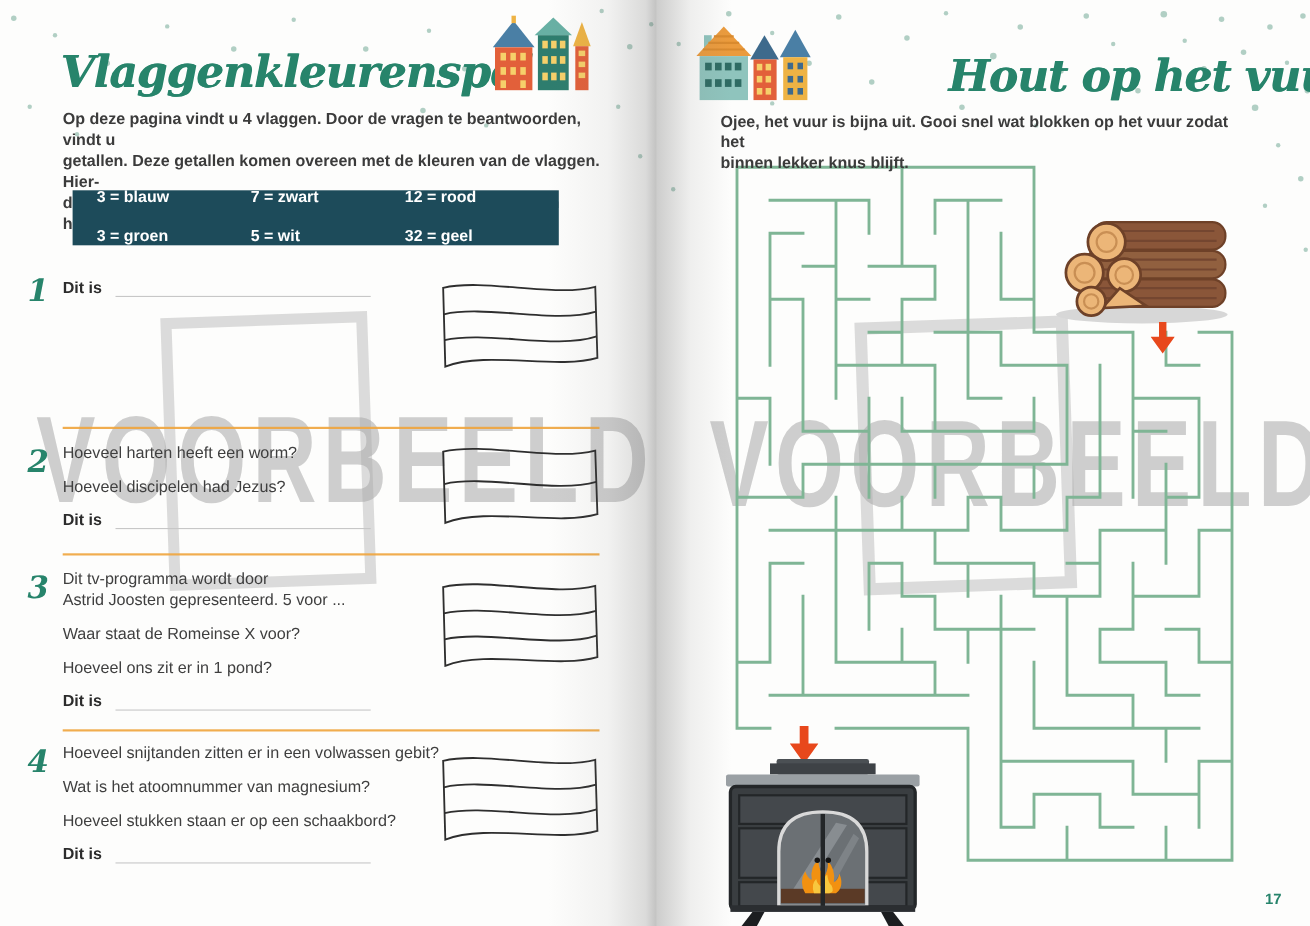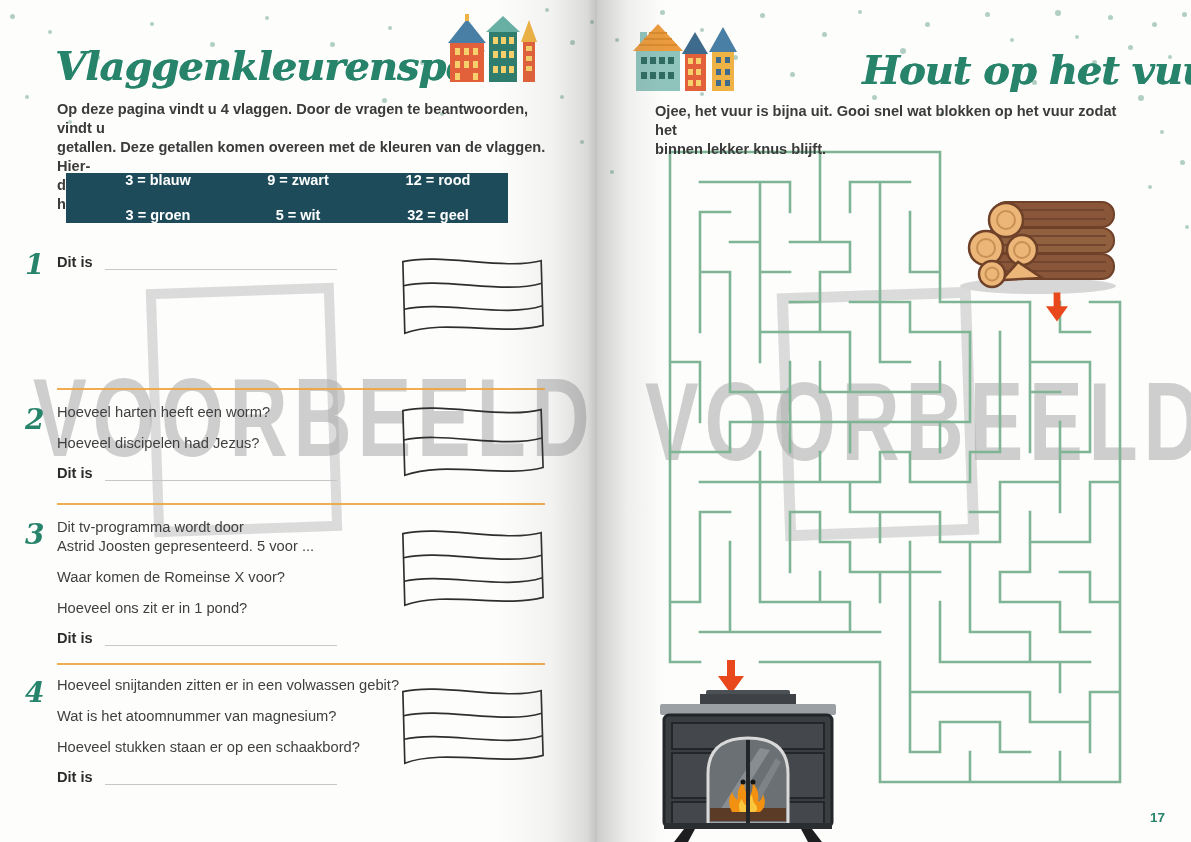--- a/index.html
+++ b/index.html
@@ -14,21 +14,21 @@
   
   .dot{position:absolute;border-radius:50%;background:var(--dot-teal);opacity:.85;z-index:1;}
   
   .script-title{position:absolute;z-index:4;font-family:"DejaVu Serif",serif;font-style:italic;font-weight:bold;
     color:var(--title-green);font-size:40px;letter-spacing:-1px;white-space:nowrap;
     text-shadow:.6px 0 0 var(--title-green);}
   .intro{position:absolute;z-index:4;font-weight:bold;font-size:14.6px;line-height:19px;color:#3b3b3b;white-space:pre-line;}
   
   .legend{position:absolute;left:66px;top:173px;width:442px;height:50px;background:var(--legend-bg);z-index:4;
     display:flex;align-items:center;padding-left:22px;box-sizing:border-box;}
-  .legend .col{width:158px;display:flex;flex-direction:column;gap:14px;text-align:center;}
+  .legend .col{width:158px;display:flex;flex-direction:column;gap:14px;}
   .legend .col span{color:#fff;font-weight:bold;font-size:14.5px;line-height:21px;}
   
   .question{position:absolute;left:25px;width:523px;z-index:4;}
   .q-num{position:absolute;left:0;top:0;font-family:"DejaVu Serif",serif;font-style:italic;font-weight:bold;
     font-size:28px;color:var(--title-green);}
   .q-lines{margin-left:32px;width:348px;}
   .q-lines p{margin:0 0 12px 0;font-size:14.7px;line-height:19px;color:#3f3f3f;white-space:pre-line;}
   .answer-row{margin-left:32px;margin-top:6px;display:flex;align-items:flex-end;}
   .answer-row .dit{font-weight:bold;font-size:14.6px;color:#2c2c2c;}
   .answer-line{display:inline-block;width:232px;border-bottom:1.5px solid #c7c7c7;margin-left:12px;height:14px;}
@@ -151,21 +151,21 @@
   <div class="intro" style="left:57px;top:100px;width:492px;">Op deze pagina vindt u 4 vlaggen. Door de vragen te beantwoorden, vindt u
 getallen. Deze getallen komen overeen met de kleuren van de vlaggen. Hier-
 door vindt u uit welke kleuren de vlaggen hebben. Welke vlaggen herkent u?</div>
 
   <div class="legend">
     <div class="col">
       <span>3 = blauw</span>
       <span>3 = groen</span>
     </div>
     <div class="col">
-      <span>9 = zwart</span>
+      <span>7 = zwart</span>
       <span>5 = wit</span>
     </div>
     <div class="col">
       <span>12 = rood</span>
       <span>32 = geel</span>
     </div>
   </div>
 
   <section class="question" style="top:248px;">
     <div class="q-num">1</div>
@@ -196,21 +196,21 @@
       <path d="M8 41 C46 32 111 50 149 39"></path>
     </svg>
   </section>
   <hr class="divider" style="top:503px;">
 
   <section class="question" style="top:518px;">
     <div class="q-num">3</div>
     <div class="q-lines">
       <p>Dit tv-programma wordt door
 Astrid Joosten gepresenteerd. 5 voor ...</p>
-      <p>Waar komen de Romeinse X voor?</p>
+      <p>Waar staat de Romeinse X voor?</p>
       <p>Hoeveel ons zit er in 1 pond?</p>
     </div>
     <div class="answer-row">
       <span class="dit">Dit is</span>
       <span class="answer-line"></span>
     </div>
     <svg class="flag" style="top:4px;" width="152" height="92" viewBox="0 0 155 92">
       <path d="M7 11 C45 2 110 20 148 10 L150 76 C112 87 47 69 9 84 Z"></path>
       <path d="M7.7 35.5 C46 26.5 111 44.5 148.7 33"></path>
       <path d="M8.3 59.5 C47 50.5 112 68.5 149.3 56"></path>

